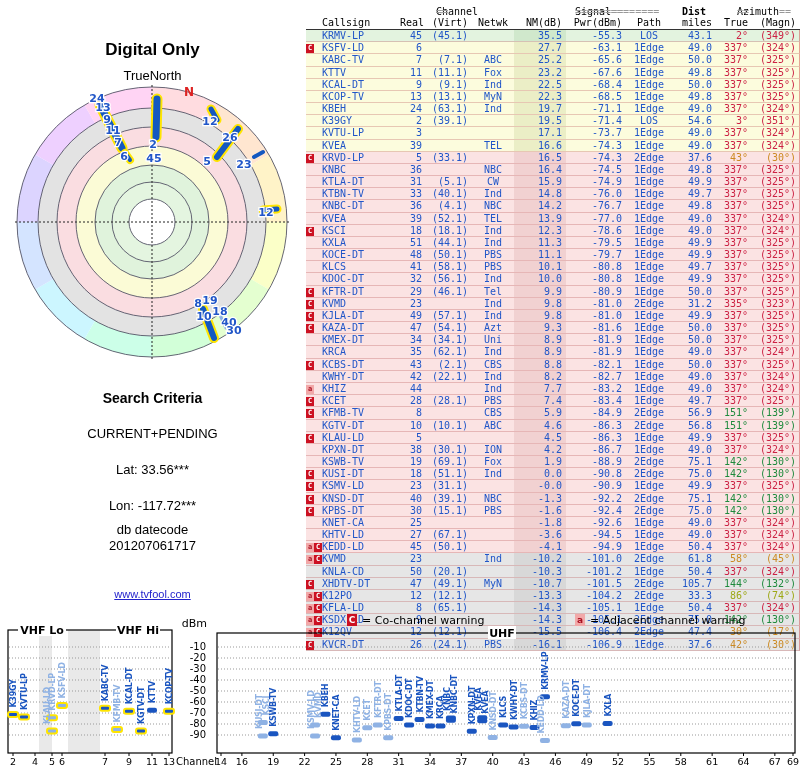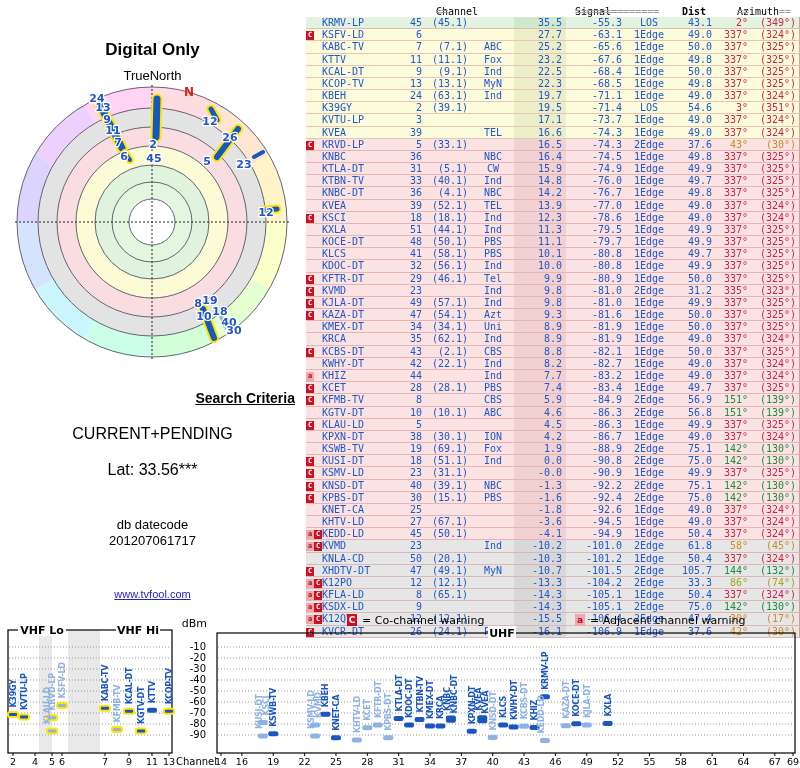--- a/index.html
+++ b/index.html
@@ -3,23 +3,23 @@
 <meta charset="utf-8">
 <style>
   html,body{margin:0;padding:0;background:#fff;}
   #page{position:relative;width:800px;height:768px;background:#fff;overflow:hidden;
         font-family:"Liberation Sans",sans-serif;}
   .abs{position:absolute;}
   
   #title{left:10px;top:40px;width:285px;text-align:center;font-size:17px;font-weight:bold;color:#000;}
   #truenorth{left:10px;top:68px;width:285px;text-align:center;font-size:13px;color:#000;}
   #searchblock{left:10px;top:390px;width:285px;text-align:center;color:#000;}
-  #search-heading{font-size:14px;font-weight:bold;text-decoration:underline;margin-bottom:12px;text-align:right;}
-  .sline{font-size:16px;line-height:16px;margin-top:20px;}
-  #datecode{margin-top:39px;font-size:13px;line-height:16px;}
+  #search-heading{font-size:14px;font-weight:bold;margin-bottom:12px;}
+  .sline{font-size:13px;line-height:16px;margin-top:20px;}
+  #datecode{margin-top:8px;font-size:13px;line-height:16px;}
   #sitelink{left:10px;top:588px;width:285px;text-align:center;font-size:11px;}
   #sitelink a{color:#2222cc;text-decoration:underline;cursor:pointer;}
   
   #tbl{left:306px;top:6px;width:494px;font-family:"DejaVu Sans Mono","Liberation Mono",monospace;
        font-size:10px;color:#2156c8;}
   .hline1{position:relative;height:11px;color:#000;}
   .hline1 span{position:absolute;top:0;text-align:center;}
   .heq{color:#999;}
   .grid{display:grid;grid-template-columns:16px 78px 26px 46px 42px 52px 60px 46px 44px 36px 48px;}
   .hline2{color:#000;border-bottom:1px solid #333;}
@@ -111,20 +111,21 @@
       <text x="222" y="249" font-size="11" font-weight="600" fill="#2156c8" stroke="#fff" stroke-width="2.5" paint-order="stroke" text-anchor="middle">40</text>
       <text x="227" y="257" font-size="11" font-weight="600" fill="#2156c8" stroke="#fff" stroke-width="2.5" paint-order="stroke" text-anchor="middle">30</text>
       <text x="177" y="19" font-size="12" font-weight="bold" fill="#dd2222">N</text>
     </svg>
 
 <div class="abs" id="searchblock">
   <div id="search-heading">Search Criteria</div>
   <div id="search-lines">
         <div class="sline">CURRENT+PENDING</div>
         <div class="sline">Lat: 33.56***</div>
+        <div class="sline">Lon: -117.72***</div>
       </div>
   <div id="datecode">
     <div>db datecode</div>
     <div>201207061717</div>
   </div>
 </div>
 <div class="abs" id="sitelink">
   <a href="#">www.tvfool.com</a>
 </div>
 
@@ -132,20 +133,33 @@
   <div class="hline1">
     <span style="left:94px;width:72px;">
           <span class="heq">==</span>
           <span>Channel</span>
           <span class="heq">==</span>
         </span>
     <span style="left:208px;width:158px;"><span class="heq">========</span>Signal<span class="heq">========</span></span>
     <span style="left:366px;width:44px;font-weight:bold;">Dist</span>
     <span style="left:410px;width:84px;"><span class="heq">==</span>Azimuth<span class="heq">==</span></span>
   </div>
+  <div class="grid hline2" id="thead2">
+        <div class="c-bdg"></div>
+        <div class="c-call">Callsign</div>
+        <div class="c-real">Real</div>
+        <div class="c-virt">(Virt)</div>
+        <div class="c-net">Netwk</div>
+        <div class="c-nm">NM(dB)</div>
+        <div class="c-pw">Pwr(dBm)</div>
+        <div class="c-pa">Path</div>
+        <div class="c-mi">miles</div>
+        <div class="c-tr">True</div>
+        <div class="c-mg">(Magn)</div>
+      </div>
   <div id="tbody">
         <div class="grid trow band-green">
           <div class="c-bdg"></div>
           <div class="c-call">KRMV-LP</div>
           <div class="c-real">45</div>
           <div class="c-virt">(45.1)</div>
           <div class="c-net"></div>
           <div class="c-nm">35.5</div>
           <div class="c-pw">-55.3</div>
           <div class="c-pa">LOS</div>

